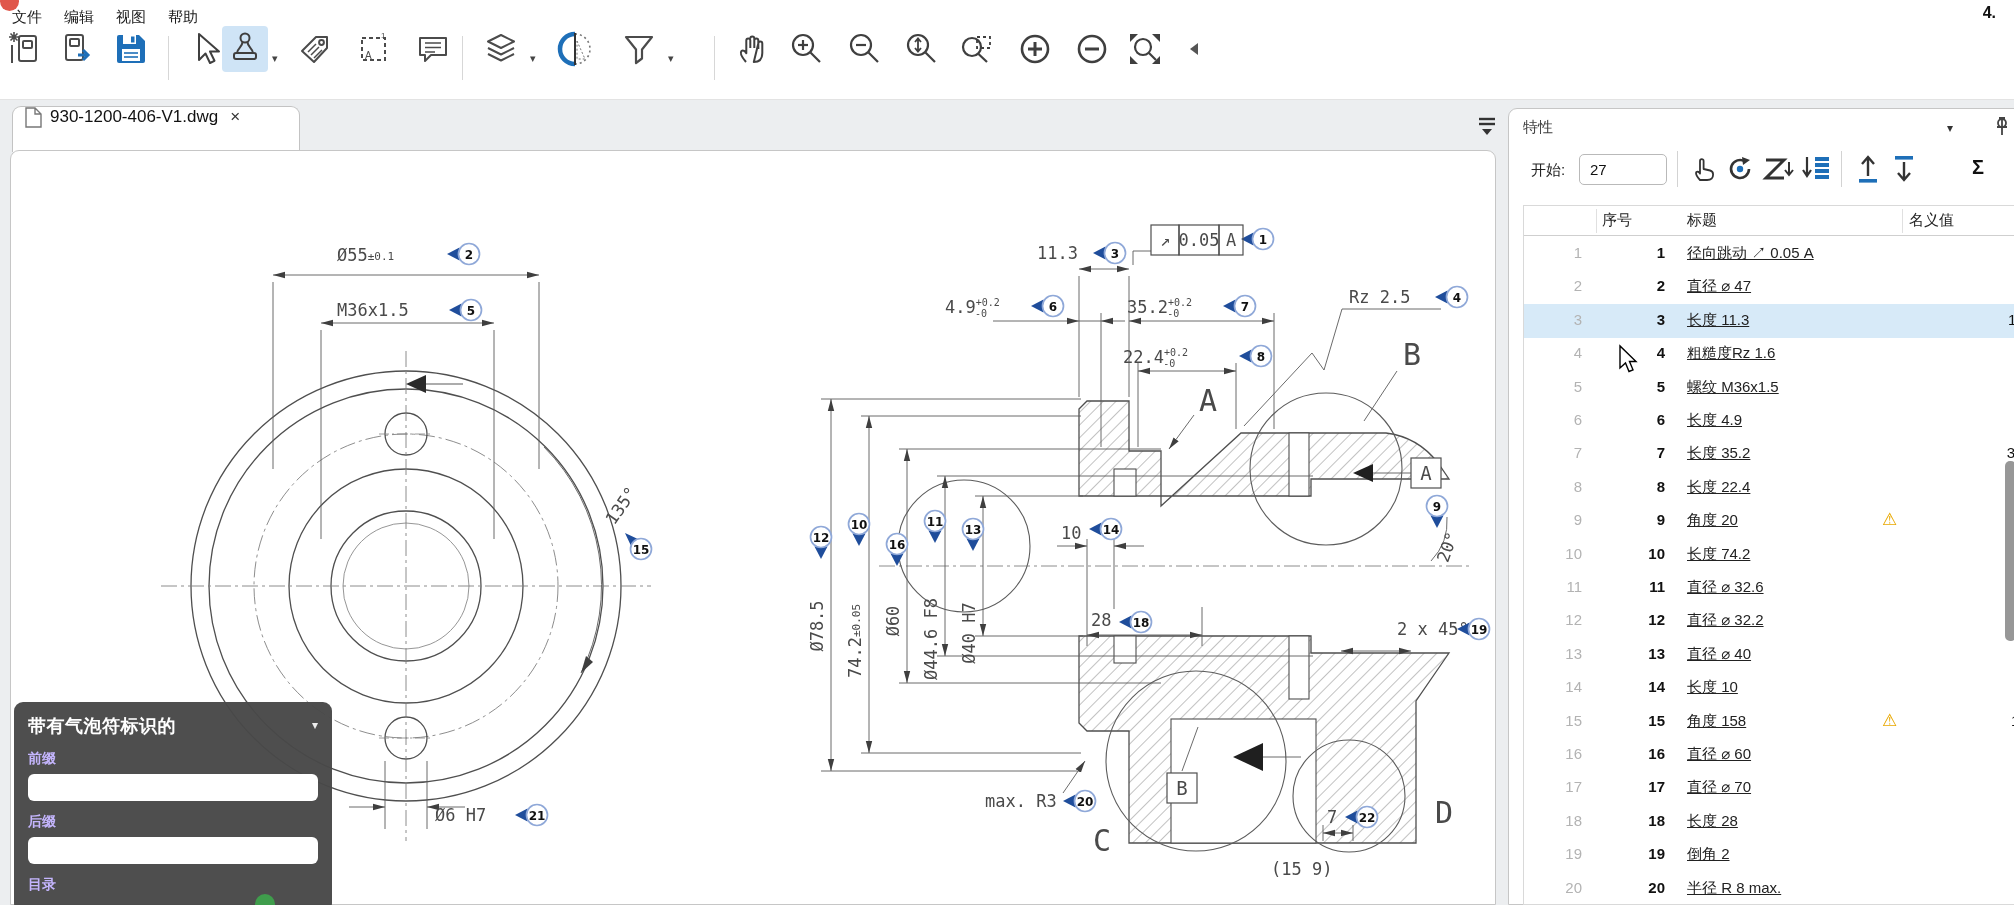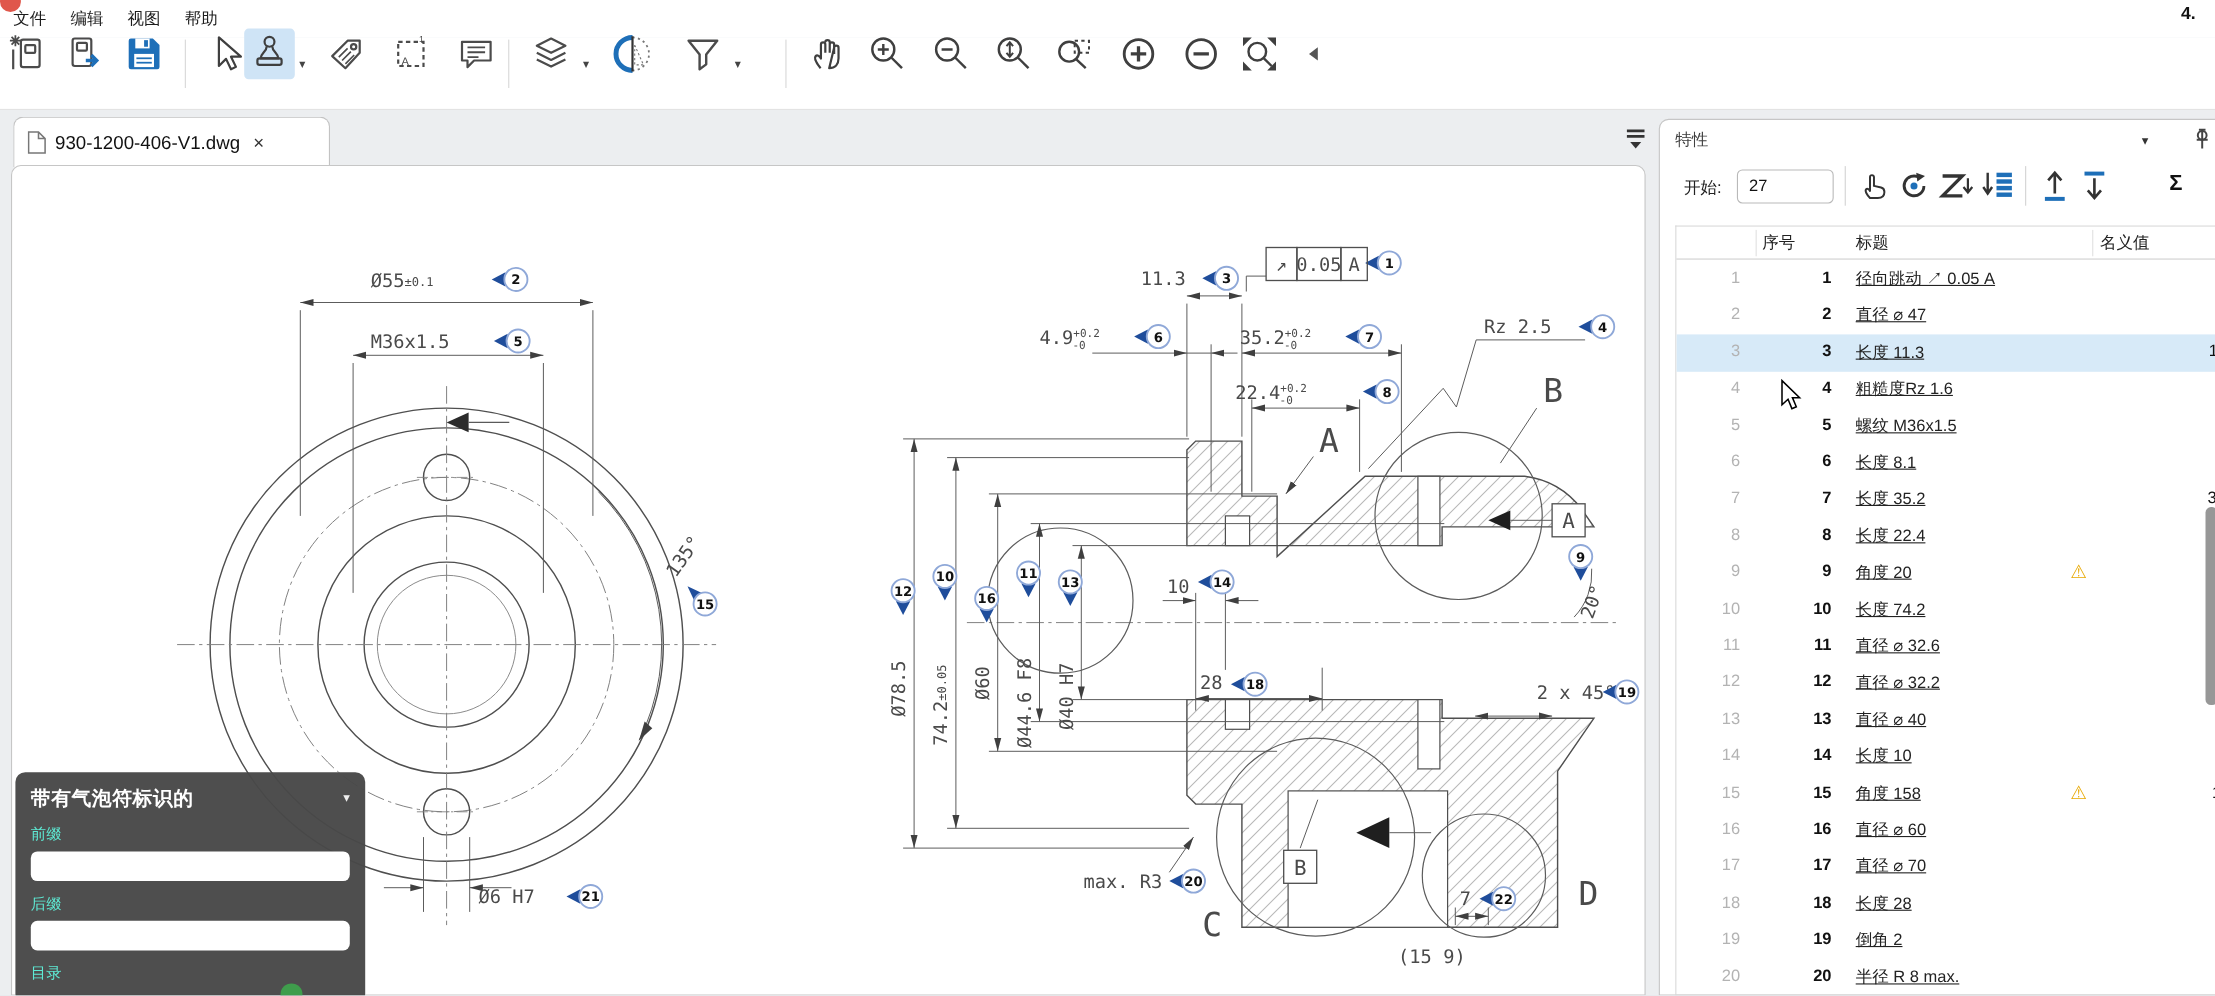--- a/index.html
+++ b/index.html
@@ -13,32 +13,32 @@
   .menubar{position:absolute;left:0;top:8px;height:26px;display:flex;gap:22px;padding-left:12px;}
   .menu-item{font-size:15px;color:#1c1c1c;cursor:default;}
   .toolbar{position:absolute;left:0;top:34px;width:2014px;height:66px;background:#ffffff;border-bottom:1px solid #e3e3e3;}
   .tb{position:absolute;top:-8px;width:46px;height:46px;display:flex;align-items:center;justify-content:center;border-radius:4px;}
   .tb.active{background:#cfe4f6;}
   .tbsep{position:absolute;top:2px;width:1px;height:44px;background:#d7d7d7;}
   .caret{position:absolute;top:18px;font-size:11px;color:#444;}
   
   .tabstrip{position:absolute;left:0;top:100px;width:2014px;height:50px;background:#eceef0;}
   .doctab{position:absolute;left:12px;top:6px;width:288px;height:46px;background:#fff;border:1px solid #c3c3c3;
-    border-bottom:none;border-radius:9px 9px 0 0;display:flex;align-items:center;padding:0 12px;gap:8px;}
+    border-bottom:none;border-radius:9px 9px 0 0;display:flex;align-items:flex-start;padding:0 12px;gap:8px;}
   .doctab .lbl{font-size:17px;color:#111;white-space:nowrap;}
   .doctab .x{font-size:17px;color:#333;margin-left:4px;}
   .tablist-btn{position:absolute;left:1474px;top:14px;width:26px;height:24px;}
   .canvas{position:absolute;left:10px;top:150px;width:1486px;height:755px;background:#ffffff;
     border:1px solid #c6c6c6;border-radius:9px 9px 0 0;}
   
   .overlay{position:absolute;left:14px;top:702px;width:318px;height:210px;background:rgba(72,72,72,.97);
     border-radius:9px;color:#fff;padding:12px 14px;}
   .overlay .title{font-size:18px;font-weight:bold;letter-spacing:.5px;}
   .overlay .ocaret{position:absolute;right:14px;top:16px;font-size:12px;color:#eee;}
-  .overlay .flabel{font-size:14px;color:#5eead4;margin-top:12px;}
+  .overlay .flabel{font-size:14px;color:#c4b5fd;margin-top:12px;font-weight:bold;}
   .overlay input{display:block;width:290px;height:27px;margin-top:6px;border:none;border-radius:6px;background:#fff;padding:0 8px;font-size:14px;}
   .greendot{position:absolute;left:255px;top:894px;width:20px;height:20px;border-radius:50%;background:#3f9d4c;}
   
   .props{position:absolute;left:1508px;top:108px;width:520px;height:797px;background:#fff;
     border:1px solid #c6c6c6;border-radius:9px 0 0 0;}
   .props .ptitle{position:absolute;left:14px;top:9px;font-size:15px;color:#404040;}
   .props .pcaret{position:absolute;left:438px;top:12px;font-size:12px;color:#333;}
   .props .pin{position:absolute;left:482px;top:6px;}
   .startlbl{position:absolute;left:22px;top:52px;font-size:15px;color:#222;}
   .startinput{position:absolute;left:70px;top:45px;width:88px;height:31px;border:1px solid #b9b9b9;border-radius:5px;
@@ -659,21 +659,21 @@
           </div>
           <div class="prow" style="top: 133.6px;">
             <span class="gut">5</span>
             <span class="num">5</span>
             <span class="ttl">螺纹 M36x1.5</span>
             <span class="val"></span>
           </div>
           <div class="prow" style="top: 167px;">
             <span class="gut">6</span>
             <span class="num">6</span>
-            <span class="ttl">长度 8.1</span>
+            <span class="ttl">长度 4.9</span>
             <span class="val">4.9</span>
           </div>
           <div class="prow" style="top: 200.4px;">
             <span class="gut">7</span>
             <span class="num">7</span>
             <span class="ttl">长度 35.2</span>
             <span class="val">35.2</span>
           </div>
           <div class="prow" style="top: 233.8px;">
             <span class="gut">8</span>

